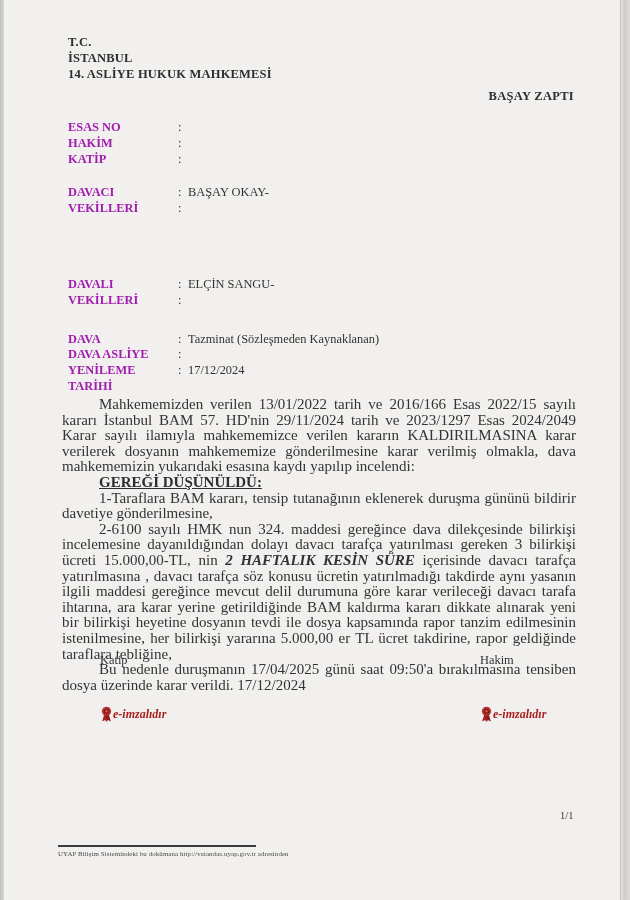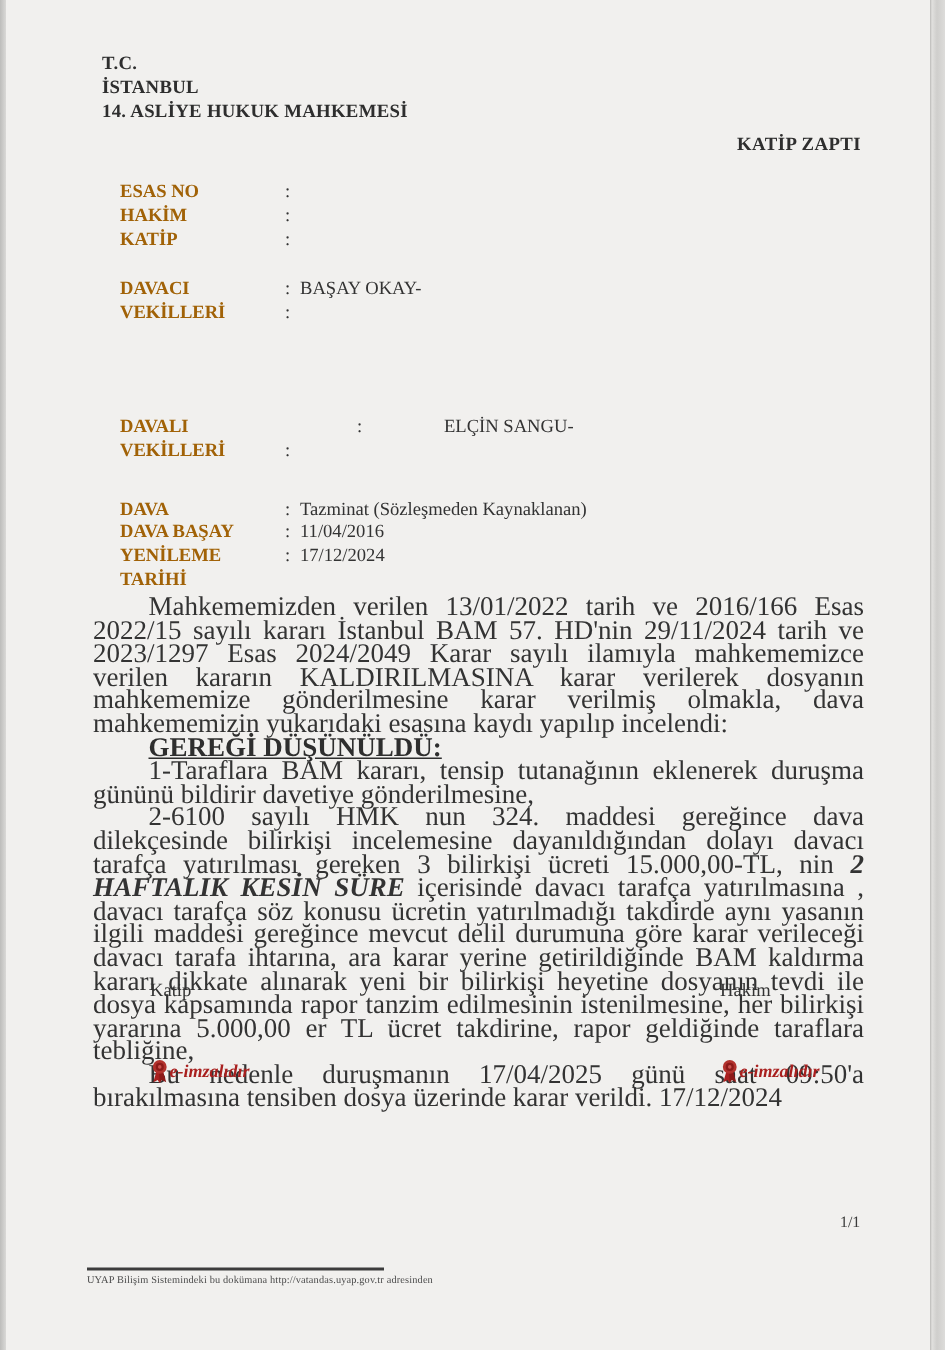--- a/index.html
+++ b/index.html
@@ -34,29 +34,29 @@
   .doc-type{
     position:absolute;top:89px;right:56px;
     font-weight:bold;font-size:12.5px;color:#2e2e2e;
     letter-spacing:.3px;
   }
   .fields{
     position:absolute;top:120px;left:68px;width:480px;
     font-size:12.4px;line-height:15.8px;color:#333;
   }
   .field-row{display:flex;}
-  .field-row .lbl{width:110px;font-weight:bold;flex:0 0 110px;color:#a16207;margin-left:12px;}
+  .field-row .lbl{width:110px;font-weight:bold;flex:0 0 110px;color:#a21caf;}
   .field-row .sep{width:10px;flex:0 0 10px;}
   .field-row .val{flex:1;}
   .gap-md{margin-top:18px;}
-  .gap-xl{margin-top:60px;gap:48px;}
+  .gap-xl{margin-top:60px;}
   .gap-lg{margin-top:23px;}
   .body-text{
     position:absolute;top:397px;left:62px;width:514px;
-    font-size:18px;line-height:15.6px;
+    font-size:15px;line-height:15.6px;
     text-align:justify;color:#333;
   }
   .body-text p{margin:0;text-indent:37px;}
   .section-heading{
     margin:0 0 0 37px;
     font-weight:bold;
     text-decoration:underline;
     color:#2e2e2e;
   }
   .emph{font-weight:bold;font-style:italic;}
@@ -96,21 +96,21 @@
 
   <div class="photo-edge-left"></div>
   <div class="photo-edge-right"></div>
 
   <div class="court-header">
     <div>T.C.</div>
     <div>İSTANBUL</div>
     <div>14. ASLİYE HUKUK MAHKEMESİ</div>
   </div>
 
-  <div class="doc-type">KATİP ZAPTI</div>
+  <div class="doc-type">BAŞAY ZAPTI</div>
 
   <div class="fields">
     <div class="field-row">
       <span class="lbl">ESAS NO</span>
       <span class="sep">:</span>
     </div>
     <div class="field-row">
       <span class="lbl">HAKİM</span>
       <span class="sep">:</span>
       <span class="val"></span>
@@ -139,23 +139,22 @@
       <span class="lbl">VEKİLLERİ</span>
       <span class="sep">:</span>
       <span class="val"></span>
     </div>
     <div class="field-row gap-lg">
       <span class="lbl">DAVA</span>
       <span class="sep">:</span>
       <span class="val">Tazminat (Sözleşmeden Kaynaklanan)</span>
     </div>
     <div class="field-row">
-      <span class="lbl">DAVA BAŞAY</span>
-      <span class="sep">:</span>
-      <span class="val">11/04/2016</span>
+      <span class="lbl">DAVA ASLİYE</span>
+      <span class="sep">:</span>
     </div>
     <div class="field-row">
       <span class="lbl">YENİLEME TARİHİ</span>
       <span class="sep">:</span>
       <span class="val">17/12/2024</span>
     </div>
   </div>
 
   <div class="body-text">
     <p>Mahkememizden verilen 13/01/2022 tarih ve 2016/166 Esas 2022/15 sayılı kararı İstanbul BAM 57. HD'nin 29/11/2024 tarih ve 2023/1297 Esas 2024/2049 Karar sayılı ilamıyla mahkememizce verilen kararın KALDIRILMASINA karar verilerek dosyanın mahkememize gönderilmesine karar verilmiş olmakla,  dava mahkememizin yukarıdaki esasına kaydı yapılıp incelendi:</p>

